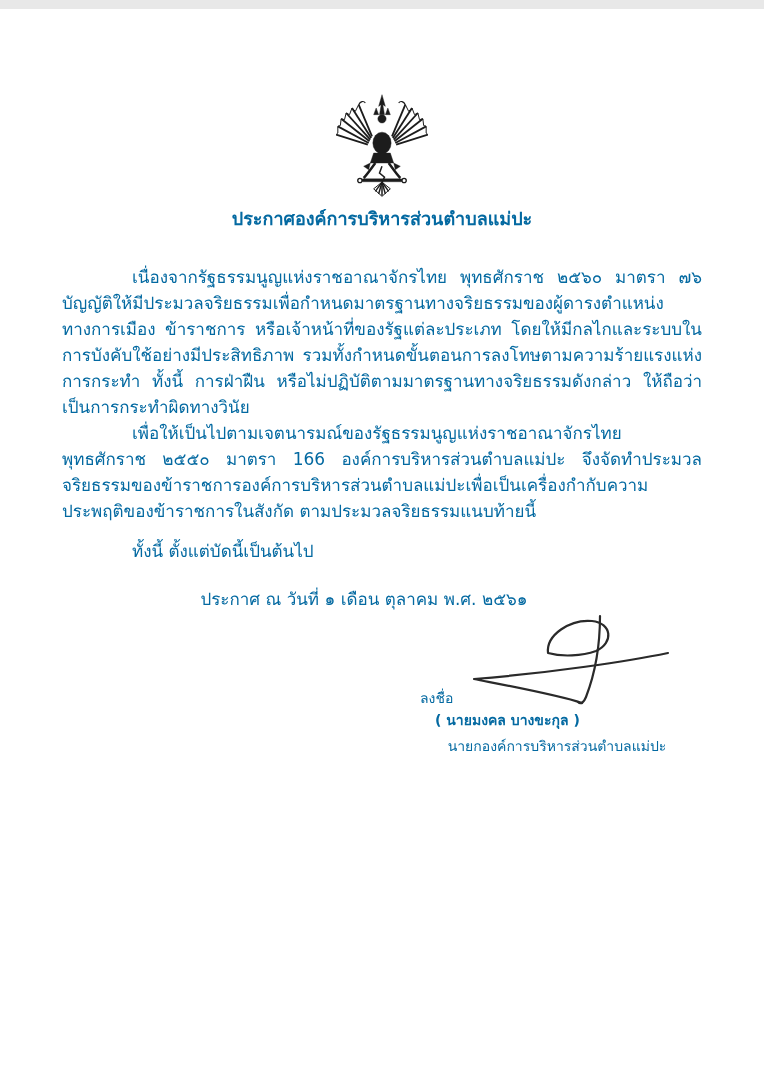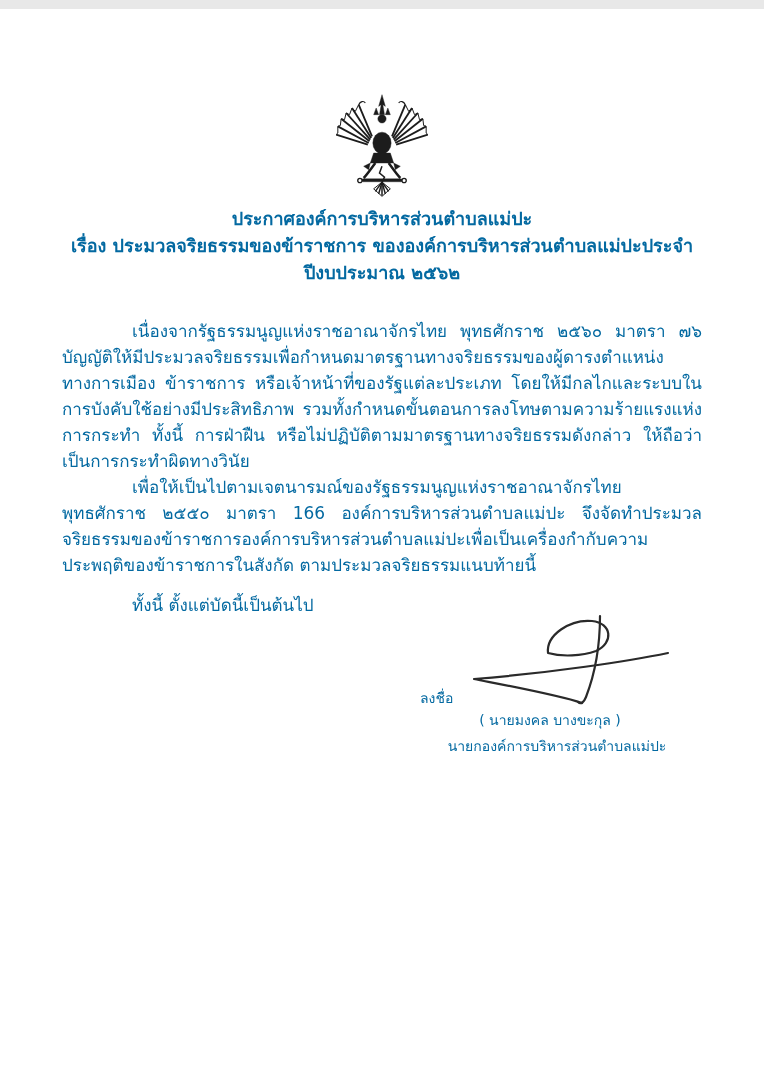--- a/index.html
+++ b/index.html
@@ -48,21 +48,21 @@
   .sig-block {
     position:absolute;
     top:598px; left:380px;
     width:330px; height:175px;
     font-size:14px;
   }
   .sig-svg { position:absolute; top:4px; left:70px; }
   .sig-label { position:absolute; top:80px; left:40px; }
   .sig-name {
     position:absolute; top:102px; left:55px; width:230px;
-    text-align:center; white-space:nowrap;
+    white-space:nowrap;font-weight:bold;
   }
   .sig-position {
     position:absolute; top:128px; left:22px; width:310px;
     text-align:center; white-space:nowrap;
   }
   .ink { stroke:#2a2a2a; fill:none; stroke-linecap:round; stroke-linejoin:round; }
 </style>
 </head>
 <body>
 
@@ -113,26 +113,26 @@
           <path d="M60,107 L60,123"></path>
           <path d="M60,107 L64,121"></path>
           <path d="M60,107 L68,118"></path>
           <path d="M60,107 L50,115 L60,124 L70,115 Z" stroke-width="1.2"></path>
         </g>
       </g>
     </svg>
   </div>
 
   <div class="doc-title first">ประกาศองค์การบริหารส่วนตำบลแม่ปะ</div>
-  <div class="doc-title">เรื่อง ประมวลจริยธรรมของข้าราชการ ขององค์การบริหารส่วนตำบลแม่ปะประจำปีงบประมาณ ๒๕๖๒</div>
 
   <div class="content">
     <p>เนื่องจากรัฐธรรมนูญแห่งราชอาณาจักรไทย พุทธศักราช ๒๕๖๐ มาตรา ๗๖ บัญญัติให้มีประมวลจริยธรรมเพื่อกำหนดมาตรฐานทางจริยธรรมของผู้ดารงตำแหน่งทางการเมือง ข้าราชการ หรือเจ้าหน้าที่ของรัฐแต่ละประเภท โดยให้มีกลไกและระบบในการบังคับใช้อย่างมีประสิทธิภาพ รวมทั้งกำหนดขั้นตอนการลงโทษตามความร้ายแรงแห่งการกระทำ ทั้งนี้ การฝ่าฝืน หรือไม่ปฏิบัติตามมาตรฐานทางจริยธรรมดังกล่าว ให้ถือว่า เป็นการกระทำผิดทางวินัย</p>
     <p>เพื่อให้เป็นไปตามเจตนารมณ์ของรัฐธรรมนูญแห่งราชอาณาจักรไทย พุทธศักราช ๒๕๕๐ มาตรา 166 องค์การบริหารส่วนตำบลแม่ปะ จึงจัดทำประมวลจริยธรรมของข้าราชการองค์การบริหารส่วนตำบลแม่ปะเพื่อเป็นเครื่องกำกับความประพฤติของข้าราชการในสังกัด ตามประมวลจริยธรรมแนบท้ายนี้</p>
     <p class="closing">ทั้งนี้ ตั้งแต่บัดนี้เป็นต้นไป</p>
+    <div class="date-line">ประกาศ ณ วันที่ ๑ เดือน ตุลาคม พ.ศ. ๒๕๖๑</div>
   </div>
 
   <div class="sig-block">
     <svg class="sig-svg" width="230" height="98" viewBox="0 0 230 98" xmlns="http://www.w3.org/2000/svg">
       <g class="ink" stroke-width="2.2">
 
         <path d="M218,42 C180,50 100,62 24,68 C70,77 108,84 132,92"></path>
 
         <path d="M98,42 C96,24 120,8 142,10 C162,12 164,32 146,40 C132,45 112,46 98,42"></path>
 

